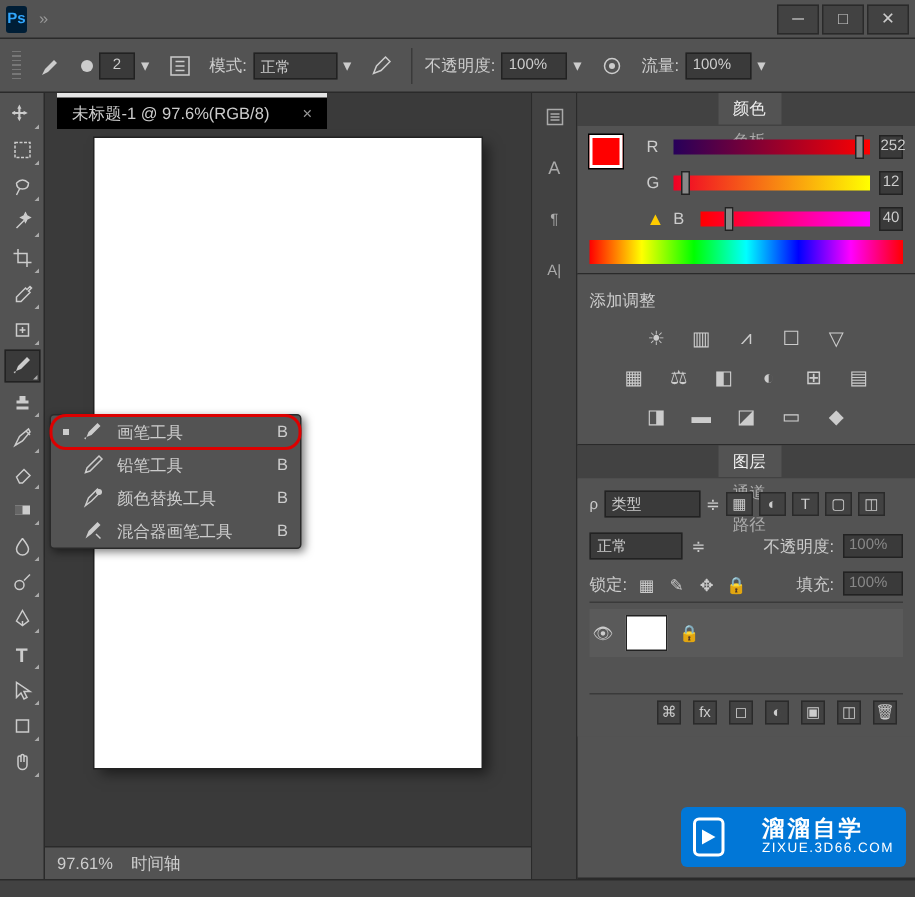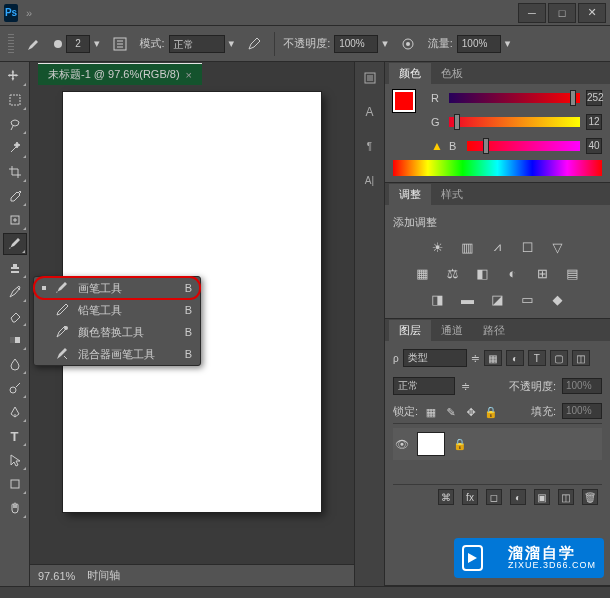--- a/index.html
+++ b/index.html
@@ -28,42 +28,42 @@
 
 
 .toolstrip { width: 30px; background: #535353; border-right: 1px solid #2a2a2a; display: flex; flex-direction: column; align-items: center; padding-top: 2px; }
 .tool-btn { width: 24px; height: 22px; display: flex; align-items: center; justify-content: center; margin: 1px 0; position: relative; color: #ccc; }
 .tool-btn.active { background: #3a3a3a; border: 1px solid #222; }
 .tool-btn .corner { position: absolute; right: 1px; bottom: 1px; width: 0; height: 0; border-left: 3px solid transparent; border-bottom: 3px solid #aaa; }
 
 
 .doc-panel { flex: 1; background: #3a3a3a; display: flex; flex-direction: column; position: relative; min-width: 0; }
 .doc-tab-bar { height: 24px; background: #3a3a3a; display: flex; align-items: center; padding-left: 8px; }
-.doc-tab { background: #14532d; padding: 3px 10px; border-top: 1px solid #e5e5e5; font-size: 11px; display: flex; align-items: center; gap: 6px; }
+.doc-tab { background: #000000; padding: 3px 10px; border-top: 3px solid #e5e5e5; font-size: 11px; display: flex; align-items: center; gap: 22px; }
 .doc-tab .x { color: #999; }
 .canvas-wrap { flex: 1; display: flex; justify-content: center; padding: 6px 0; overflow: hidden; }
 .canvas { background: #fff; width: 258px; height: 420px; box-shadow: 0 0 0 1px #222, 4px 4px 8px rgba(0,0,0,.5); }
 .status-bar { height: 22px; background: #535353; display: flex; align-items: center; padding: 0 8px; gap: 12px; border-top: 1px solid #2a2a2a; }
 
 
 .flyout { position: absolute; left: 33px; top: 276px; width: 168px; background: #535353; border: 1px solid #2a2a2a; border-radius: 3px; box-shadow: 2px 2px 6px rgba(0,0,0,.5); }
 .flyout-item { display: flex; align-items: center; padding: 3px 8px; gap: 8px; position: relative; }
 .flyout-item.hl { outline: 2px solid #d00; outline-offset: -1px; border-radius: 10px; }
 .flyout-item .dot { width: 4px; height: 4px; background: #ccc; }
 .flyout-item .ficon { width: 16px; height: 16px; display: flex; align-items: center; justify-content: center; }
 .flyout-item .shortcut { margin-left: auto; color: #ccc; }
 
 
 .right-panels { width: 256px; background: #535353; border-left: 1px solid #2a2a2a; display: flex; }
 .mini-strip { width: 30px; background: #424242; border-right: 1px solid #2a2a2a; display: flex; flex-direction: column; align-items: center; padding-top: 8px; gap: 18px; }
 .mini-ic { width: 18px; height: 16px; display: flex; align-items: center; justify-content: center; color: #aaa; }
 .panels-stack { flex: 1; display: flex; flex-direction: column; }
 
 .panel { border-bottom: 1px solid #2a2a2a; }
-.panel-tabs { height: 22px; background: #424242; display: flex; align-items: center; padding-left: 4px; }
+.panel-tabs { height: 22px; background: #424242; display: flex; align-items: center; padding-left: 4px; flex-direction: column; }
 .ptab { padding: 3px 10px; color: #aaa; font-size: 11px; }
 .ptab.active { background: #535353; color: #eee; }
 .panel-body { padding: 6px 8px; background: #535353; }
 
 
 .color-swatches { display: flex; flex-direction: column; gap: 0; float: left; margin-right: 10px; width: 28px; }
 .swatch-main { width: 22px; height: 22px; background: #f00; border: 2px solid #fff; box-shadow: 0 0 0 1px #000; }
 .rgb-rows { display: flex; flex-direction: column; gap: 8px; }
 .rgb-row { display: flex; align-items: center; gap: 6px; }
 .rgb-row .lbl { width: 12px; color: #ccc; }
@@ -357,24 +357,20 @@
                   <div class="slider-thumb" style="left:14%"></div>
                 </div>
               <div class="rgb-val">40</div>
             </div>
           </div>
           <div class="spectrum"></div>
         </div>
       </div>
 
       <div class="panel">
-        <div class="panel-tabs">
-          <div class="ptab active">调整</div>
-          <div class="ptab">样式</div>
-        </div>
         <div class="panel-body">
           <div class="adj-text">添加调整</div>
           <div class="adj-icons-row">
             <div class="adj-ic">☀</div>
             <div class="adj-ic">▥</div>
             <div class="adj-ic">⩘</div>
             <div class="adj-ic">☐</div>
             <div class="adj-ic">▽</div>
           </div>
           <div class="adj-icons-row">

